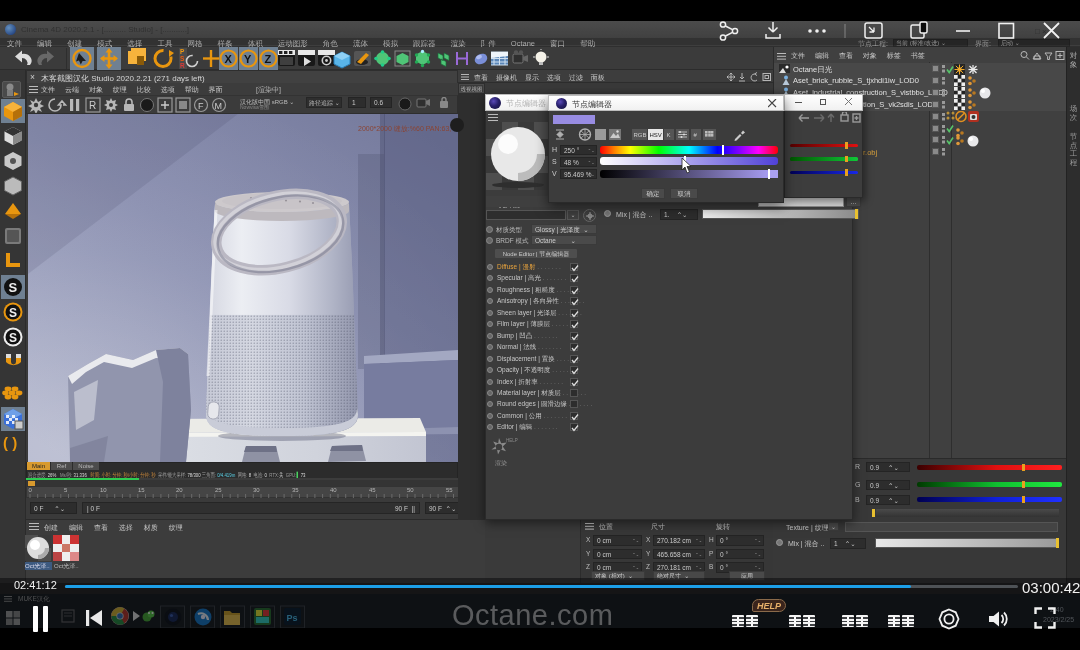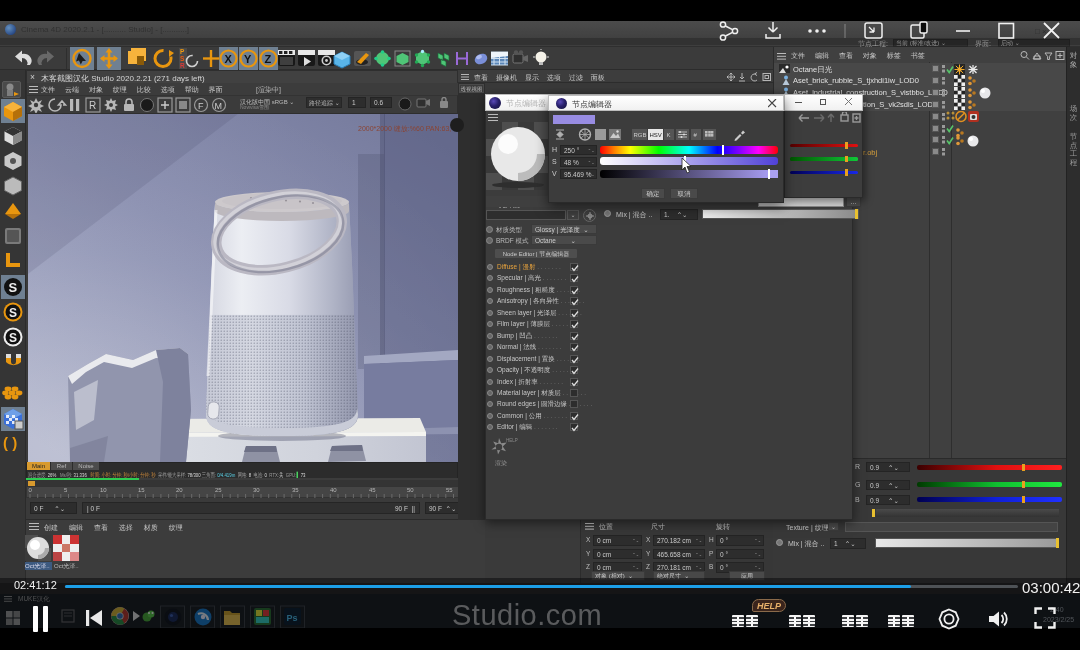--- a/index.html
+++ b/index.html
@@ -18,20 +18,21 @@
 
 <div class="a" style="left:0;top:21px;width:1080px;height:607px;background:#3a3a3a"></div>
 
 <div class="a" style="left:0;top:21px;width:1080px;height:17px;background:linear-gradient(180deg,#5d5d5d,#4f4f4f)">
   <div class="a" style="left:5px;top:3px;width:11px;height:11px;border-radius:6px;background:radial-gradient(circle at 35% 35%,#7ab0e8,#173a8a)"></div>
   <div class="a" style="left:21px;top:4px;font-size:8px;color:#3c3c3c">Cinema 4D 2020.2.1  -  [..........  Studio]  -  [...........]</div>
   <div class="a" style="left:1035px;top:6px;width:30px;height:7px;color:#383838;font-size:8px">□ ×</div>
 </div>
 
 <div class="a" style="left:0;top:38px;width:1080px;height:9px;background:#3e3e3e;border-bottom:1px solid #2f2f2f"></div>
+<div class="a mi" style="left:7px;top:39px;word-spacing:13px">文件 编辑 创建 模式 选择 工具 网格 样条 体积 运动图形 角色 流体 模拟 跟踪器 渲染 阝件 Octane 窗口 帮助</div>
 <div class="a" style="left:858px;top:39px;font-size:7px;color:#a8a8a8">节点工程:</div>
 <div class="a" style="left:893px;top:38.5px;width:75px;height:8px;background:#2e2e2e;border:1px solid #262626;color:#b0b0b0;font-size:6px;line-height:7px;padding-left:2px">当前 (标准/改进)  ⌄</div>
 <div class="a" style="left:975px;top:39px;font-size:7px;color:#a8a8a8">界面:</div>
 <div class="a" style="left:998px;top:38.5px;width:72px;height:8px;background:#2e2e2e;border:1px solid #262626;color:#b0b0b0;font-size:6px;line-height:7px;padding-left:2px">启动           ⌄</div>
 
 <div class="a" style="left:0;top:47px;width:1080px;height:23px;background:#3b3b3b;border-bottom:1px solid #2c2c2c"></div>
 <svg class="a" style="left:0;top:47px" width="780" height="23" viewBox="0 0 780 23">
  <path d="M30 18 a8 7 0 0 0 -8 -11 l0 -3.5 -7 6 7 6 0 -4.5 a5.5 5 0 0 1 5 7z" fill="#dcdcdc"></path>
  <path d="M39 18 a8 7 0 0 1 8 -11 l0 -3.5 7 6 -7 6 0 -4.5 a5.5 5 0 0 0 -5 7z" fill="#686868"></path>
  <rect x="66" y="1" width="1" height="21" fill="#2e2e2e"></rect>
@@ -955,21 +956,21 @@
 <div class="a" style="left:0;top:628px;width:1080px;height:22px;background:#000"></div>
 
 <div class="a" style="left:33px;top:606px;width:4.5px;height:26px;background:#fff;border-radius:1px"></div>
 <div class="a" style="left:43px;top:606px;width:4.5px;height:26px;background:#fff;border-radius:1px"></div>
 
 <svg class="a" style="left:84px;top:608px" width="20" height="20" viewBox="0 0 20 20">
       <rect x="2" y="2" width="3.2" height="16" fill="#e8e8e8"></rect>
       <path d="M18 2 L6 10 L18 18 Z" fill="#e8e8e8"></path>
     </svg>
 
-<div class="a" style="left:452px;top:599px;font-size:29px;color:rgba(165,165,165,.5);letter-spacing:.5px">Studio.com</div>
+<div class="a" style="left:452px;top:599px;font-size:29px;color:rgba(165,165,165,.5);letter-spacing:.5px">Octane.com</div>
 
 <div class="a" style="left:752px;top:599px;width:34px;height:13px;background:#3a241c;border:1px solid #8a6a4a;border-radius:7px 7px 7px 2px;color:#e8b06a;font-size:9px;font-weight:bold;text-align:center;line-height:12px;font-style:italic">HELP</div>
 
 <div class="a" style="left:731px;top:612px;white-space:nowrap"><span class="cjs"></span><span class="cjs"></span></div>
 <div class="a" style="left:788px;top:612px;white-space:nowrap"><span class="cjs"></span><span class="cjs"></span></div>
 <div class="a" style="left:841px;top:612px;white-space:nowrap"><span class="cjs"></span><span class="cjs"></span></div>
 <div class="a" style="left:887px;top:612px;white-space:nowrap"><span class="cjs"></span><span class="cjs"></span></div>
 
 <svg class="a" style="left:938px;top:608px" width="22" height="22" viewBox="0 0 22 22">
       <path d="M11 1.5 l6.7 2.8 2.8 6.7 -2.8 6.7 -6.7 2.8 -6.7 -2.8 -2.8 -6.7 2.8 -6.7z" fill="none" stroke="#f0f0f0" stroke-width="1.8"></path>

